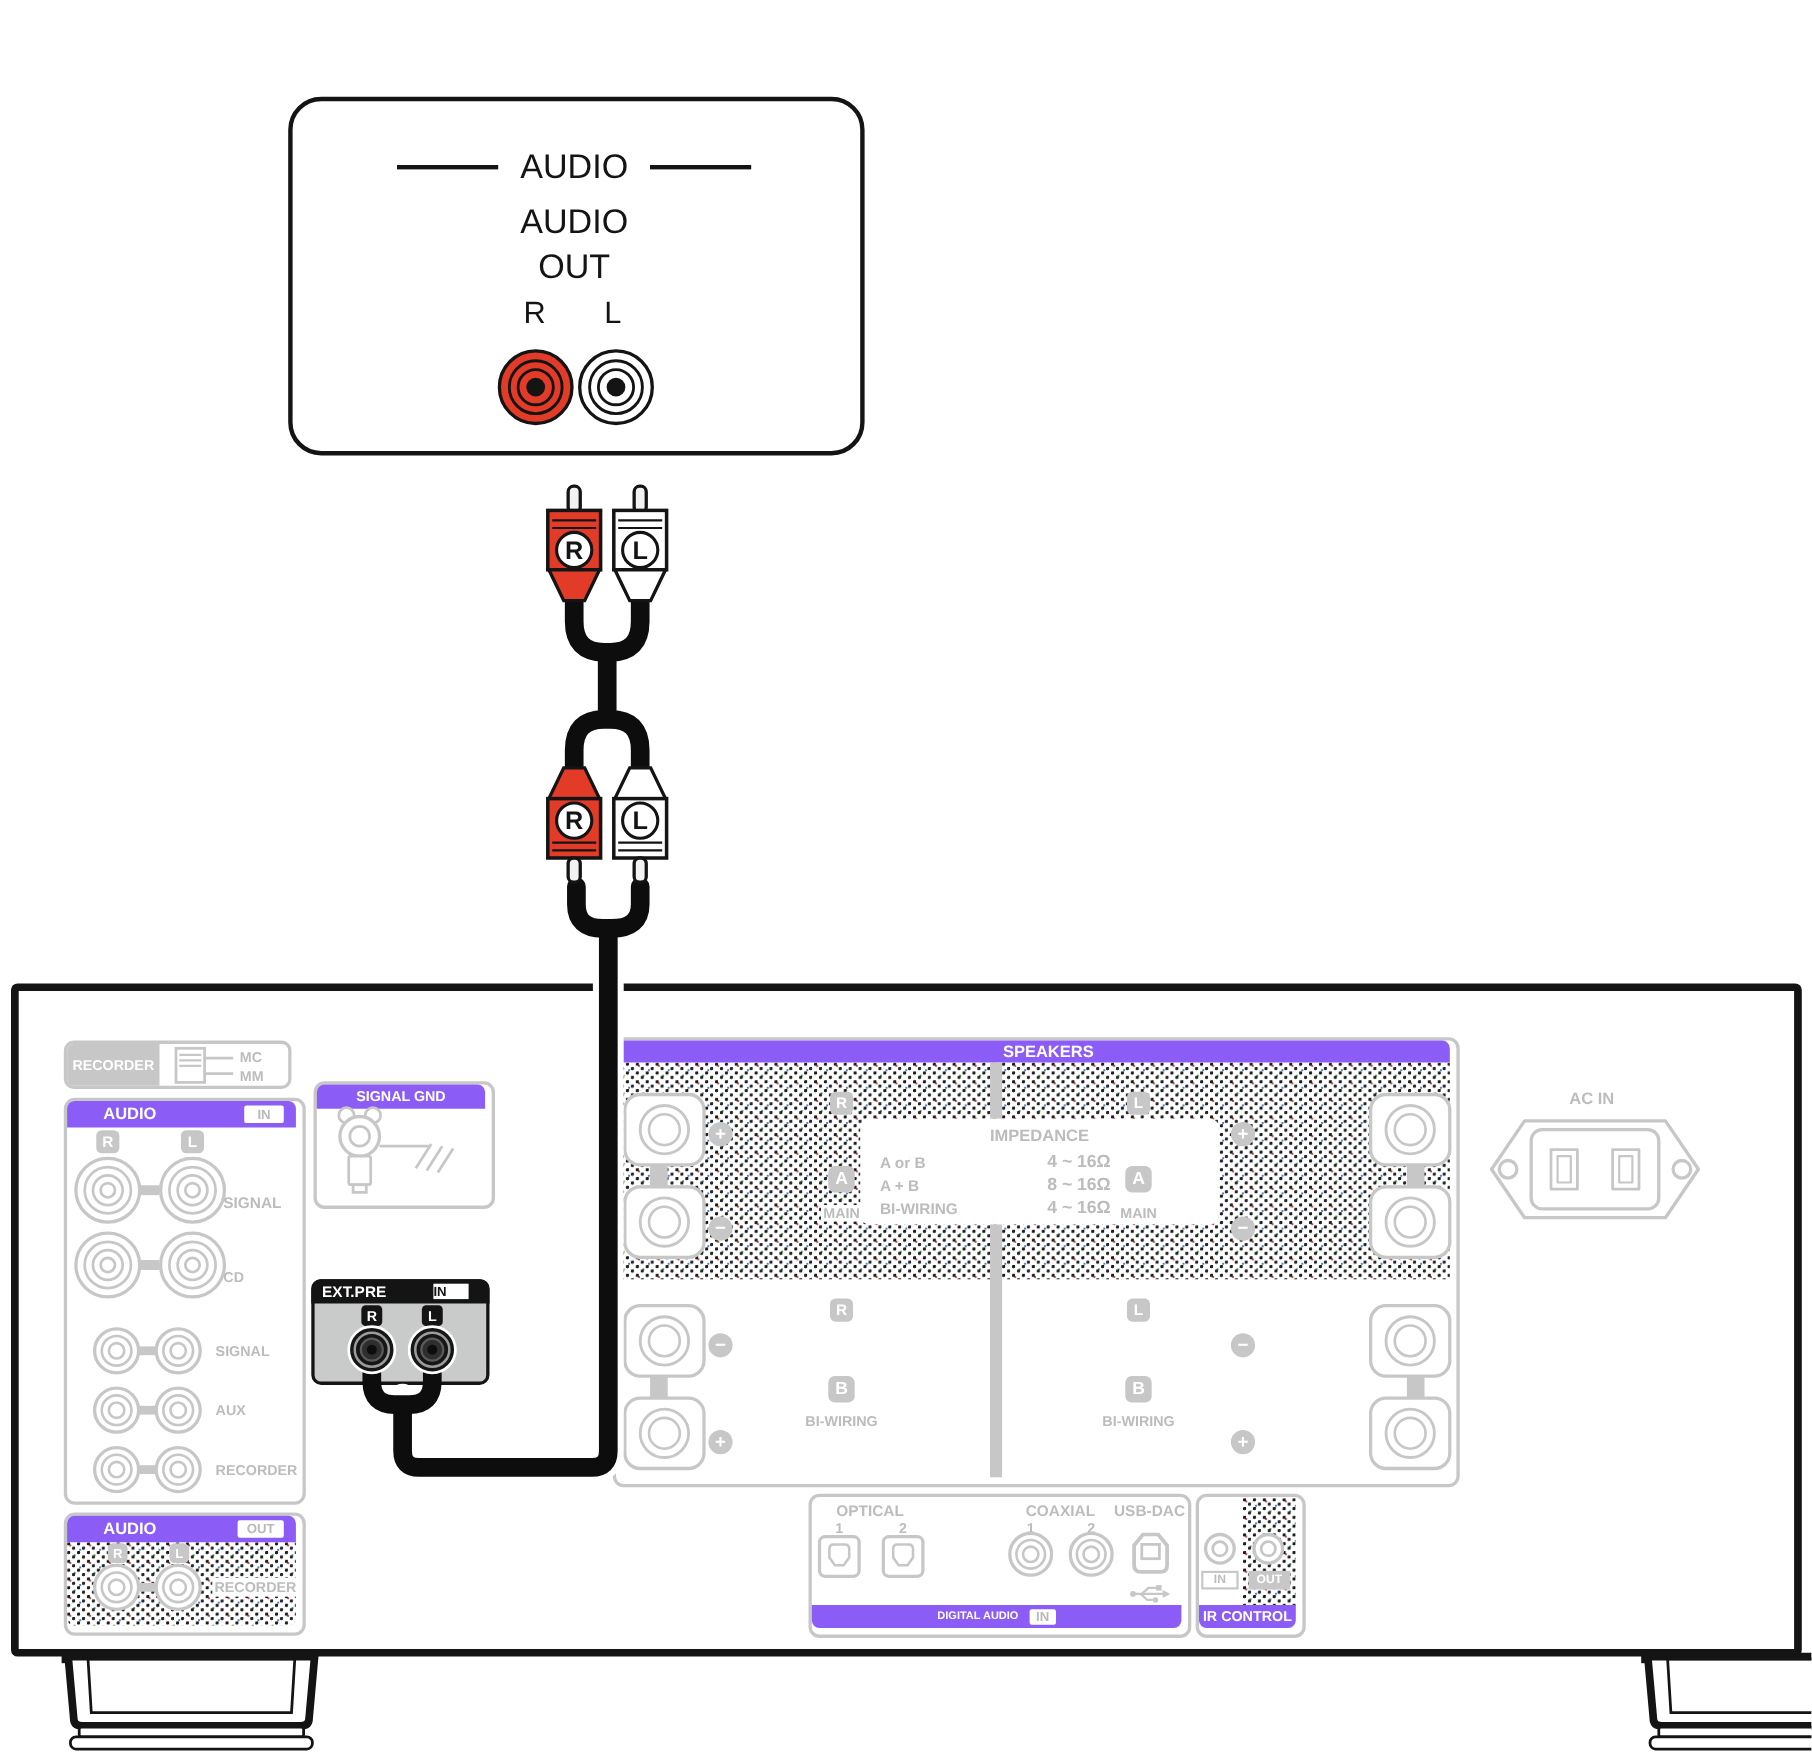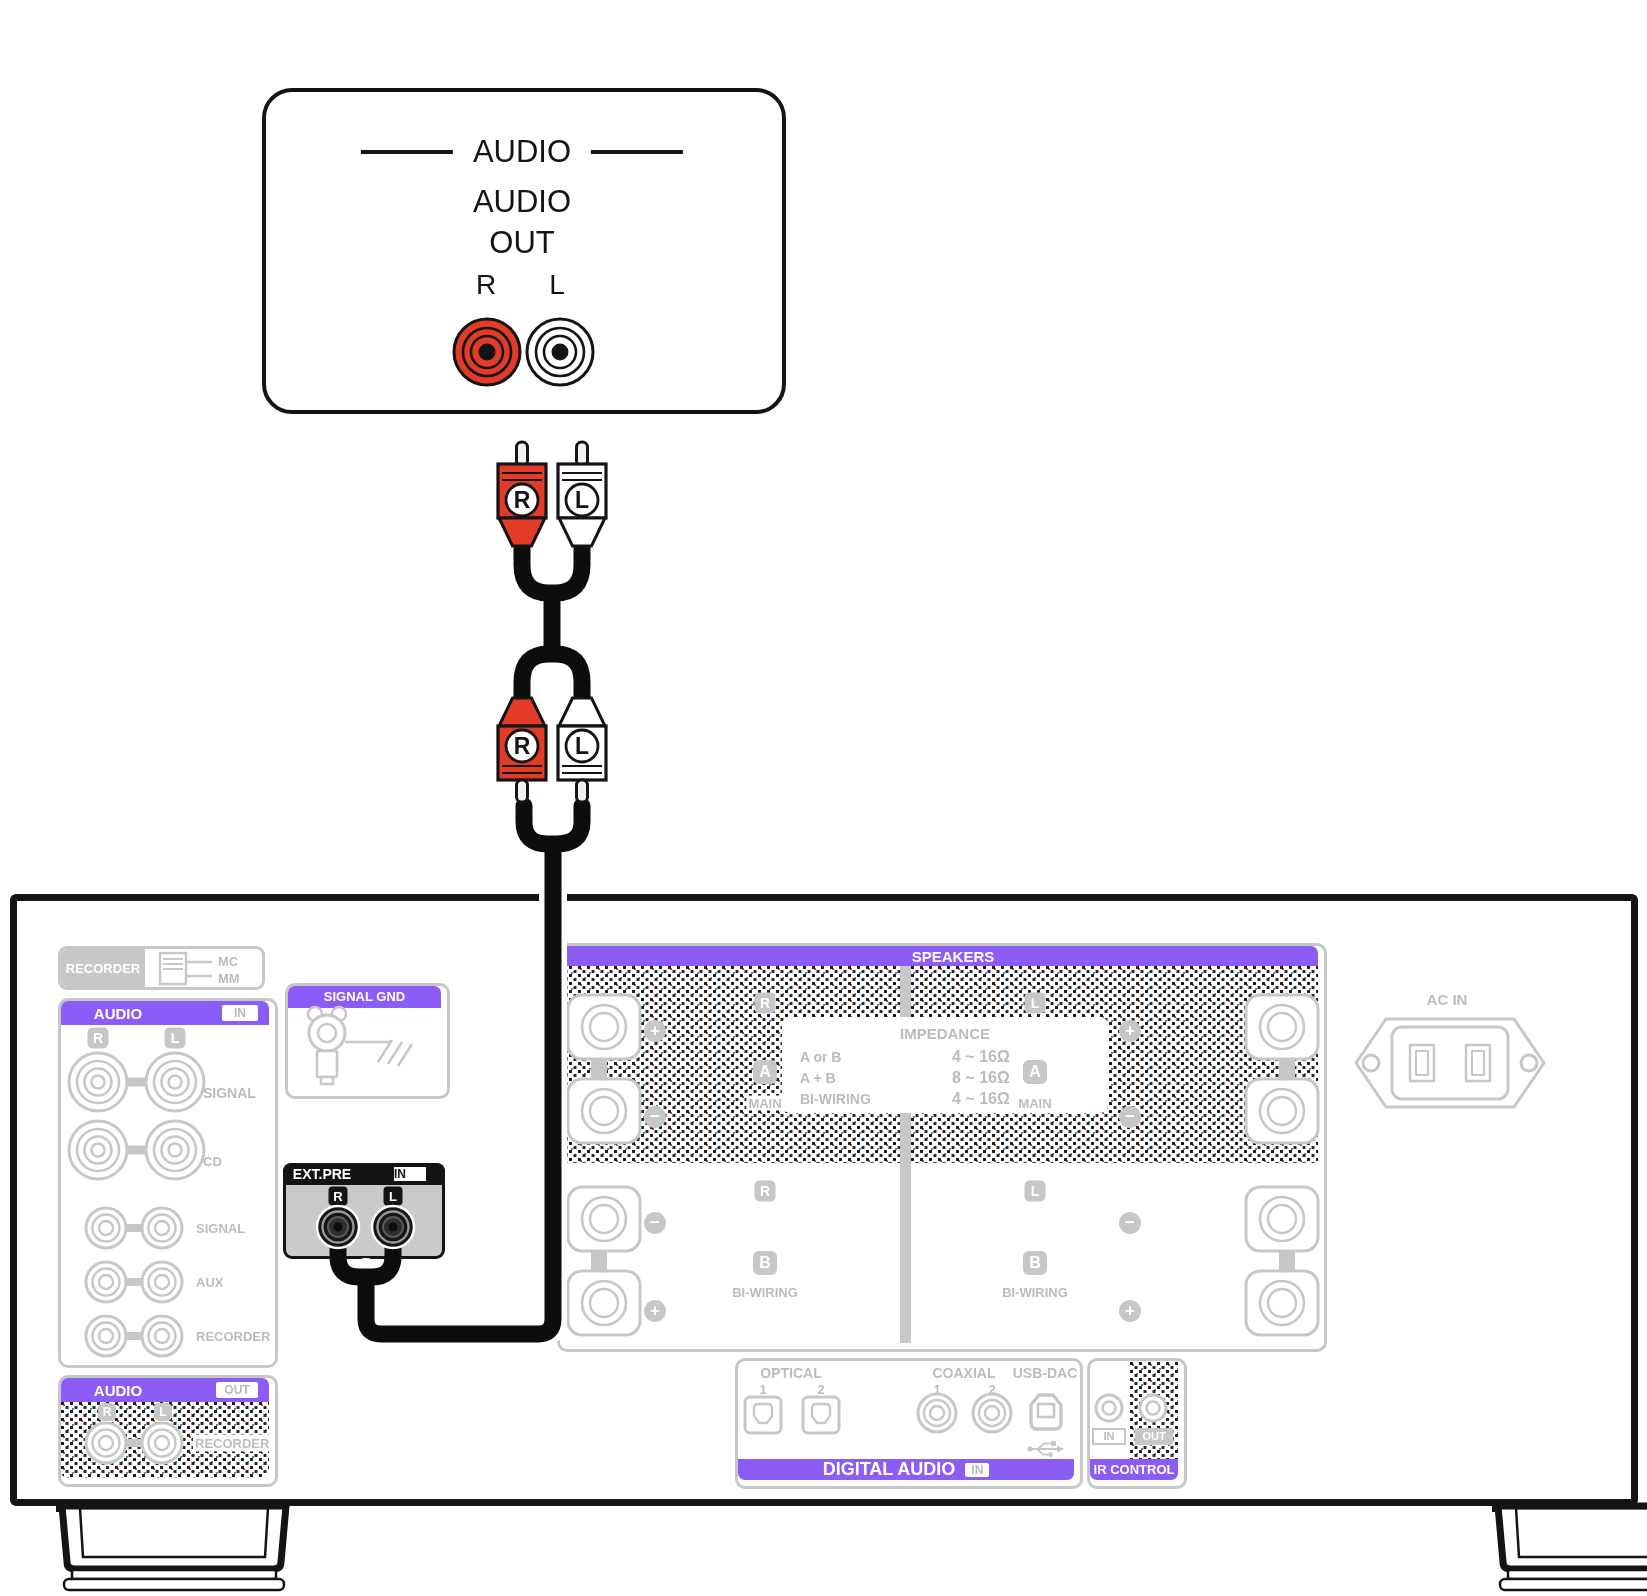--- a/index.html
+++ b/index.html
@@ -284,21 +284,21 @@
   <div class="kbadge" style="left:765px;top:1263px;width:24px;height:24px;line-height:24px;font-size:16px;border-radius:6px;">B</div>
   <div class="ctr glabel" style="left:765px;top:1292px;">BI-WIRING</div>
   <div class="kbadge" style="left:1035px;top:1191px;">L</div>
   <div class="kbadge" style="left:1035px;top:1263px;width:24px;height:24px;line-height:24px;font-size:16px;border-radius:6px;">B</div>
   <div class="ctr glabel" style="left:1035px;top:1292px;">BI-WIRING</div>
   <div class="pmcirc" style="left:1130px;top:1223px;">−</div>
   <div class="pmcirc" style="left:1130px;top:1311px;">+</div>
 
   <div class="gbox" style="left:735px;top:1358px;width:342px;height:125px;"></div>
   <div class="ghead" style="left:738px;top:1459px;width:336px;height:21px;border-radius:0 0 7px 7px;display:flex;align-items:center;justify-content:center;gap:10px;">
-    <span style="font-size:18px;">DIGITAL AUDIO</span>
+    <span style="font-size:10px;">DIGITAL AUDIO</span>
     <span class="wbadge" style="line-height:14px;">IN</span>
   </div>
   <div class="ctr glabel" style="left:791px;top:1373px;font-size:14px;">OPTICAL</div>
   <div class="ctr glabel" style="left:763px;top:1389px;">1</div>
   <div class="ctr glabel" style="left:821px;top:1389px;">2</div>
   <svg class="abs" style="left:743px;top:1395px;" width="40" height="40" viewBox="0 0 40 40">
     <g fill="none" stroke="#c7c7c7">
       <rect x="2" y="2" width="36" height="36" rx="5" stroke-width="3"></rect>
       <path d="M 11 13 Q 11 9 15 9 L 25 9 Q 29 9 29 13 L 29 21 L 24 28 L 16 28 L 11 21 Z" stroke-width="2.3"></path>
     </g>

